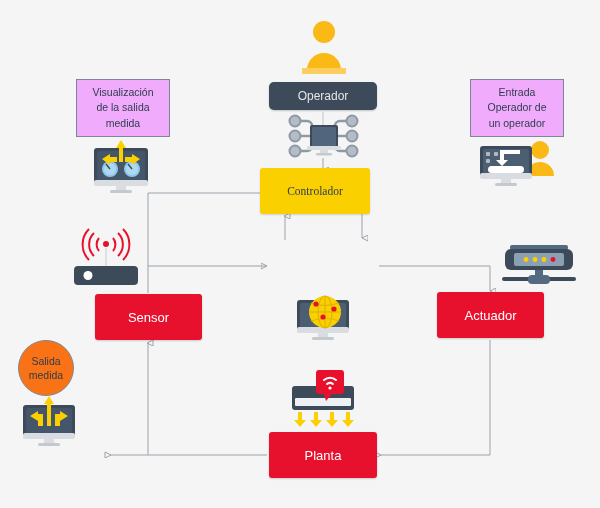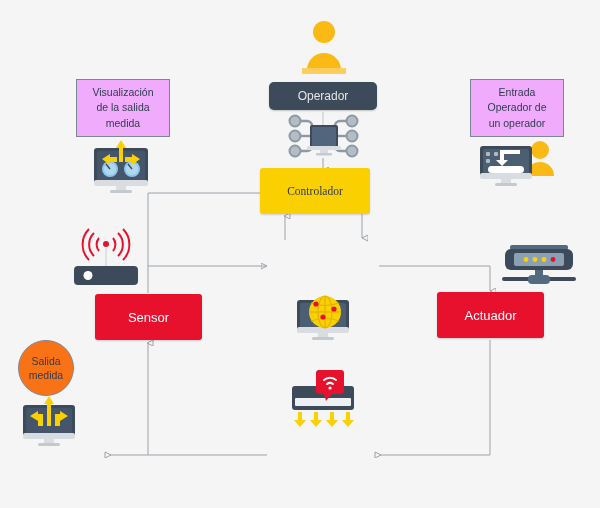--- a/index.html
+++ b/index.html
@@ -178,20 +178,23 @@
 
 
   <div class="node node-red" style="left:95px; top:294px; width:107px; height:46px;">
     <span>Sensor</span>
   </div>
 
   <div class="node node-red" style="left:437px; top:292px; width:107px; height:46px;">
     <span>Actuador</span>
   </div>
 
+  <div class="node node-red" style="left:269px; top:432px; width:108px; height:46px;">
+    <span>Planta</span>
+  </div>
 
   <div class="icon" style="left:86px; top:136px;">
     <svg width="70" height="58" viewBox="0 0 70 58">
       <rect x="8" y="12" width="54" height="36" rx="3" fill="#3c4a59"></rect>
       <rect x="11" y="15" width="48" height="30" rx="2" fill="#46566a"></rect>
       <rect x="8" y="44" width="54" height="6" rx="2" fill="#d9dde1"></rect>
       <rect x="30" y="50" width="10" height="5" fill="#d9dde1"></rect>
       <rect x="24" y="54" width="22" height="3" rx="1.5" fill="#c3c9ce"></rect>
       <circle cx="24" cy="33" r="8" fill="#8fc6ec"></circle>
       <circle cx="24" cy="33" r="6" fill="#aed8f2"></circle>

